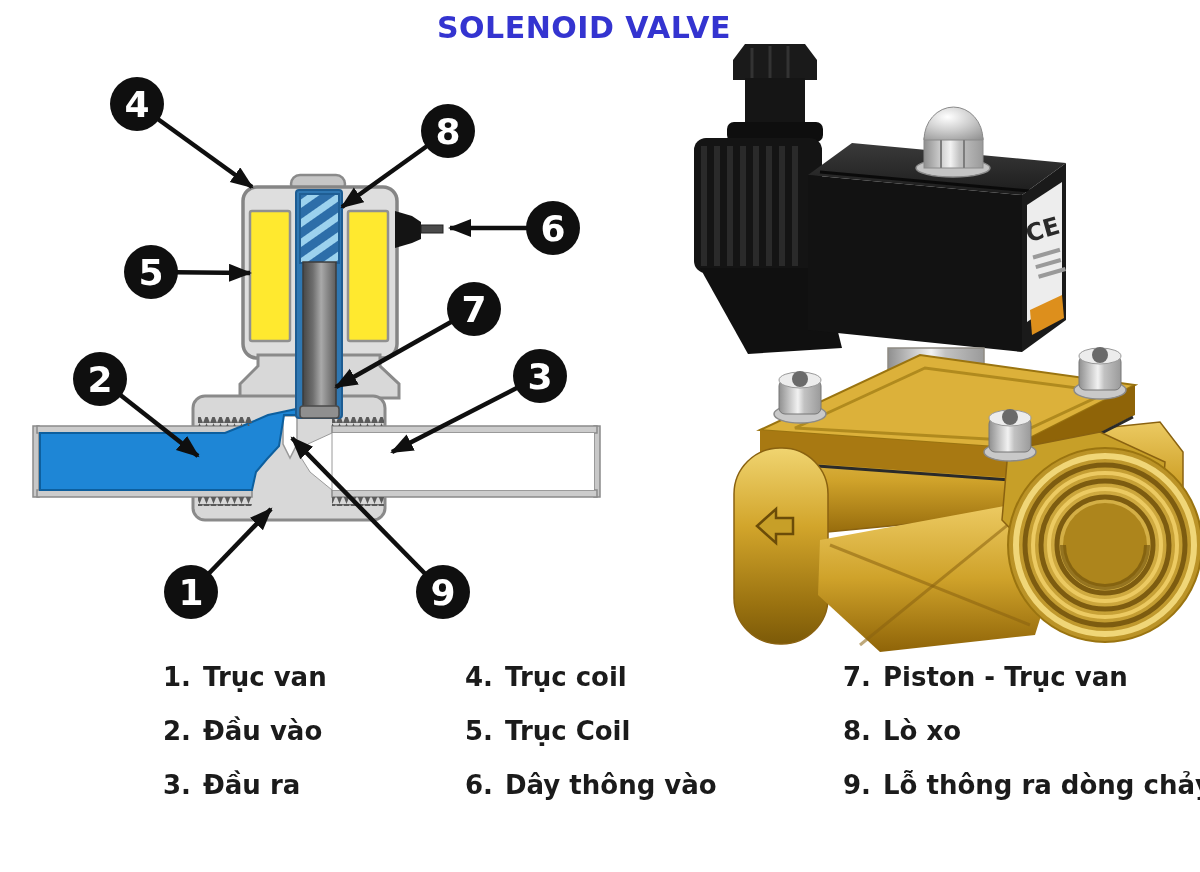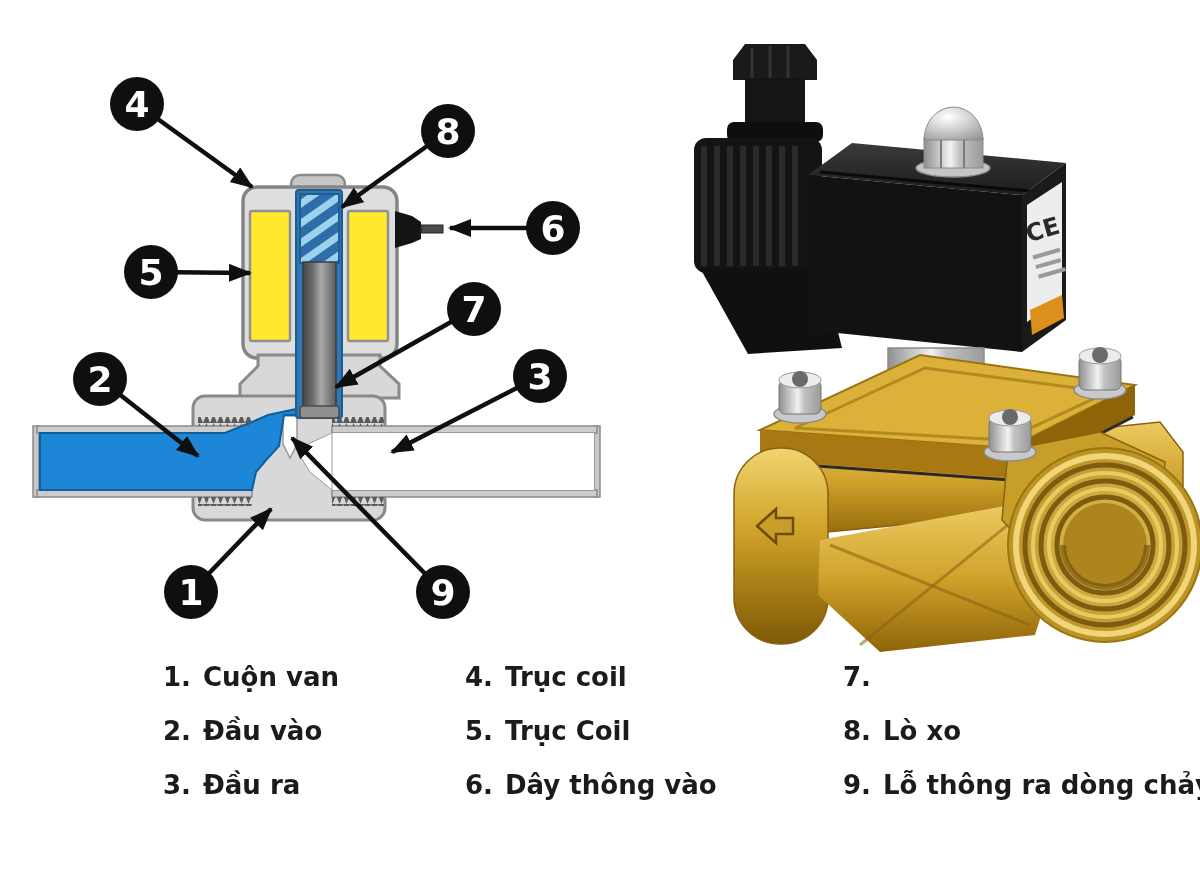--- a/index.html
+++ b/index.html
@@ -18,20 +18,21 @@
                font-size:26px;font-weight:bold;color:#1b1b1b;white-space:nowrap;}
   .legend-item .num{display:inline-block;min-width:40px;}
   .callout-text{font-family:"DejaVu Sans", sans-serif;font-weight:bold;font-size:36px;fill:#ffffff;}
   .ce-text{font-family:"DejaVu Sans", sans-serif;font-weight:bold;font-size:24px;fill:#2a2a2a;}
 </style>
 </head>
 <body>
 
 <div id="stage">
 
+  <div class="title">SOLENOID VALVE</div>
 
   <svg id="diagram-svg" width="650" height="660" viewBox="0 0 650 660">
     <defs>
       <marker id="ah" markerUnits="userSpaceOnUse" markerWidth="24" markerHeight="20" refX="21" refY="9" orient="auto">
         <polygon points="0,0 23,9 0,18" fill="#0f0f0f"></polygon>
       </marker>
       <pattern id="teethUp" width="7" height="9" patternUnits="userSpaceOnUse">
         <polygon points="0,9 3.5,0 7,9" fill="#5a5a5a"></polygon>
       </pattern>
       <pattern id="teethDown" width="7" height="9" patternUnits="userSpaceOnUse">
@@ -270,21 +271,21 @@
       <ellipse cx="1100" cy="390" rx="26" ry="9" fill="#c9c9c9" stroke="#8a8a8a" stroke-width="1.5"></ellipse>
       <rect x="1079" y="356" width="42" height="34" rx="6" fill="url(#chromeG)" stroke="#777" stroke-width="1"></rect>
       <ellipse cx="1100" cy="356" rx="21" ry="8" fill="#ececec" stroke="#999" stroke-width="1"></ellipse>
       <circle cx="1100" cy="355" r="8" fill="#6a6a6a"></circle>
     </g>
   </svg>
 
   <div class="legend" id="legend-col-1">
     <div class="legend-item">
       <span class="num">1.</span>
-      <span class="lbl">Cuộn van</span>
+      <span class="lbl">Trục van</span>
     </div>
     <div class="legend-item">
       <span class="num">2.</span>
       <span class="lbl">Đầu vào</span>
     </div>
     <div class="legend-item">
       <span class="num">3.</span>
       <span class="lbl">Đầu ra</span>
     </div>
   </div>
@@ -300,20 +301,21 @@
     </div>
     <div class="legend-item">
       <span class="num">6.</span>
       <span class="lbl">Dây thông vào</span>
     </div>
   </div>
 
   <div class="legend" id="legend-col-3">
     <div class="legend-item">
       <span class="num">7.</span>
+      <span class="lbl">Piston - Trục van</span>
     </div>
     <div class="legend-item">
       <span class="num">8.</span>
       <span class="lbl">Lò xo</span>
     </div>
     <div class="legend-item">
       <span class="num">9.</span>
       <span class="lbl">Lỗ thông ra dòng chảy</span>
     </div>
   </div>

